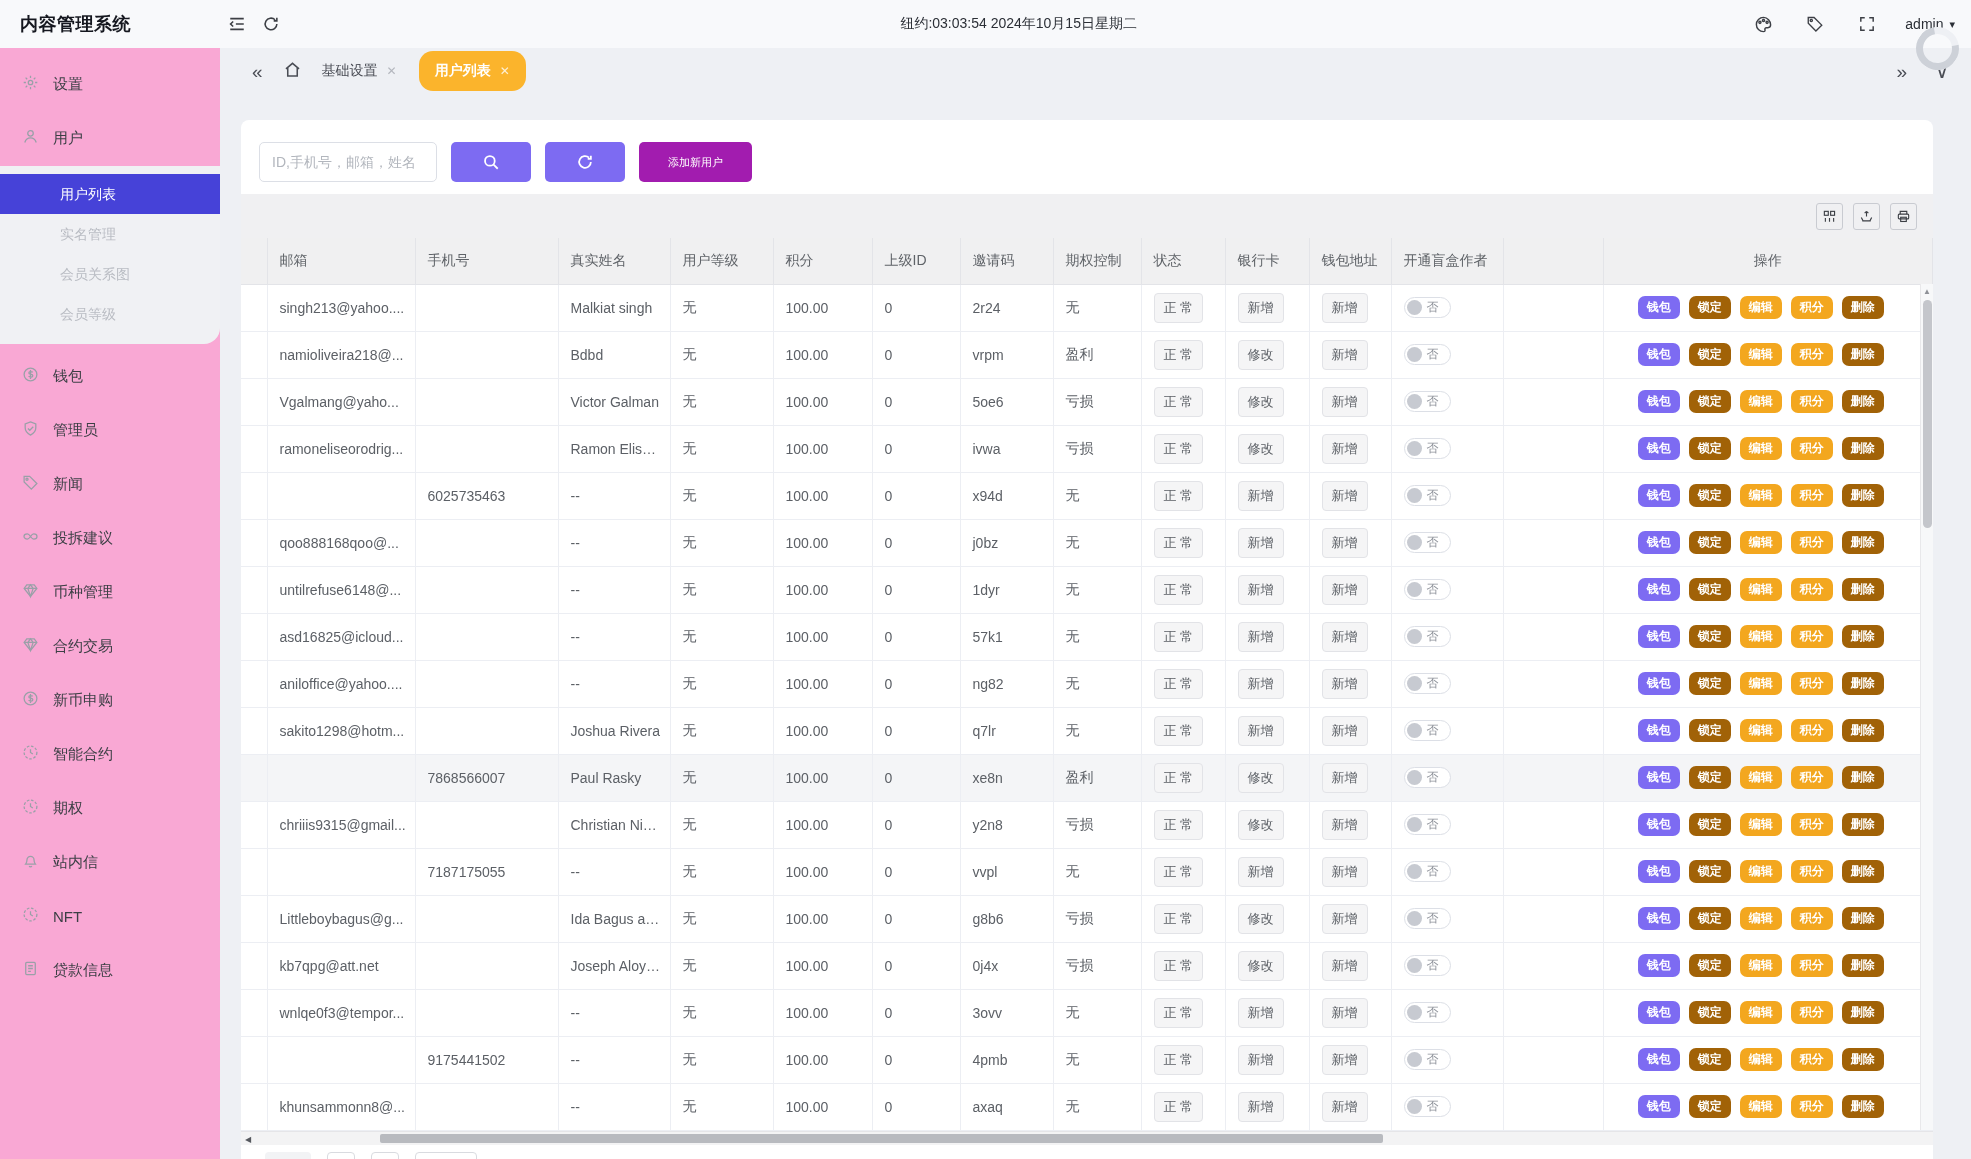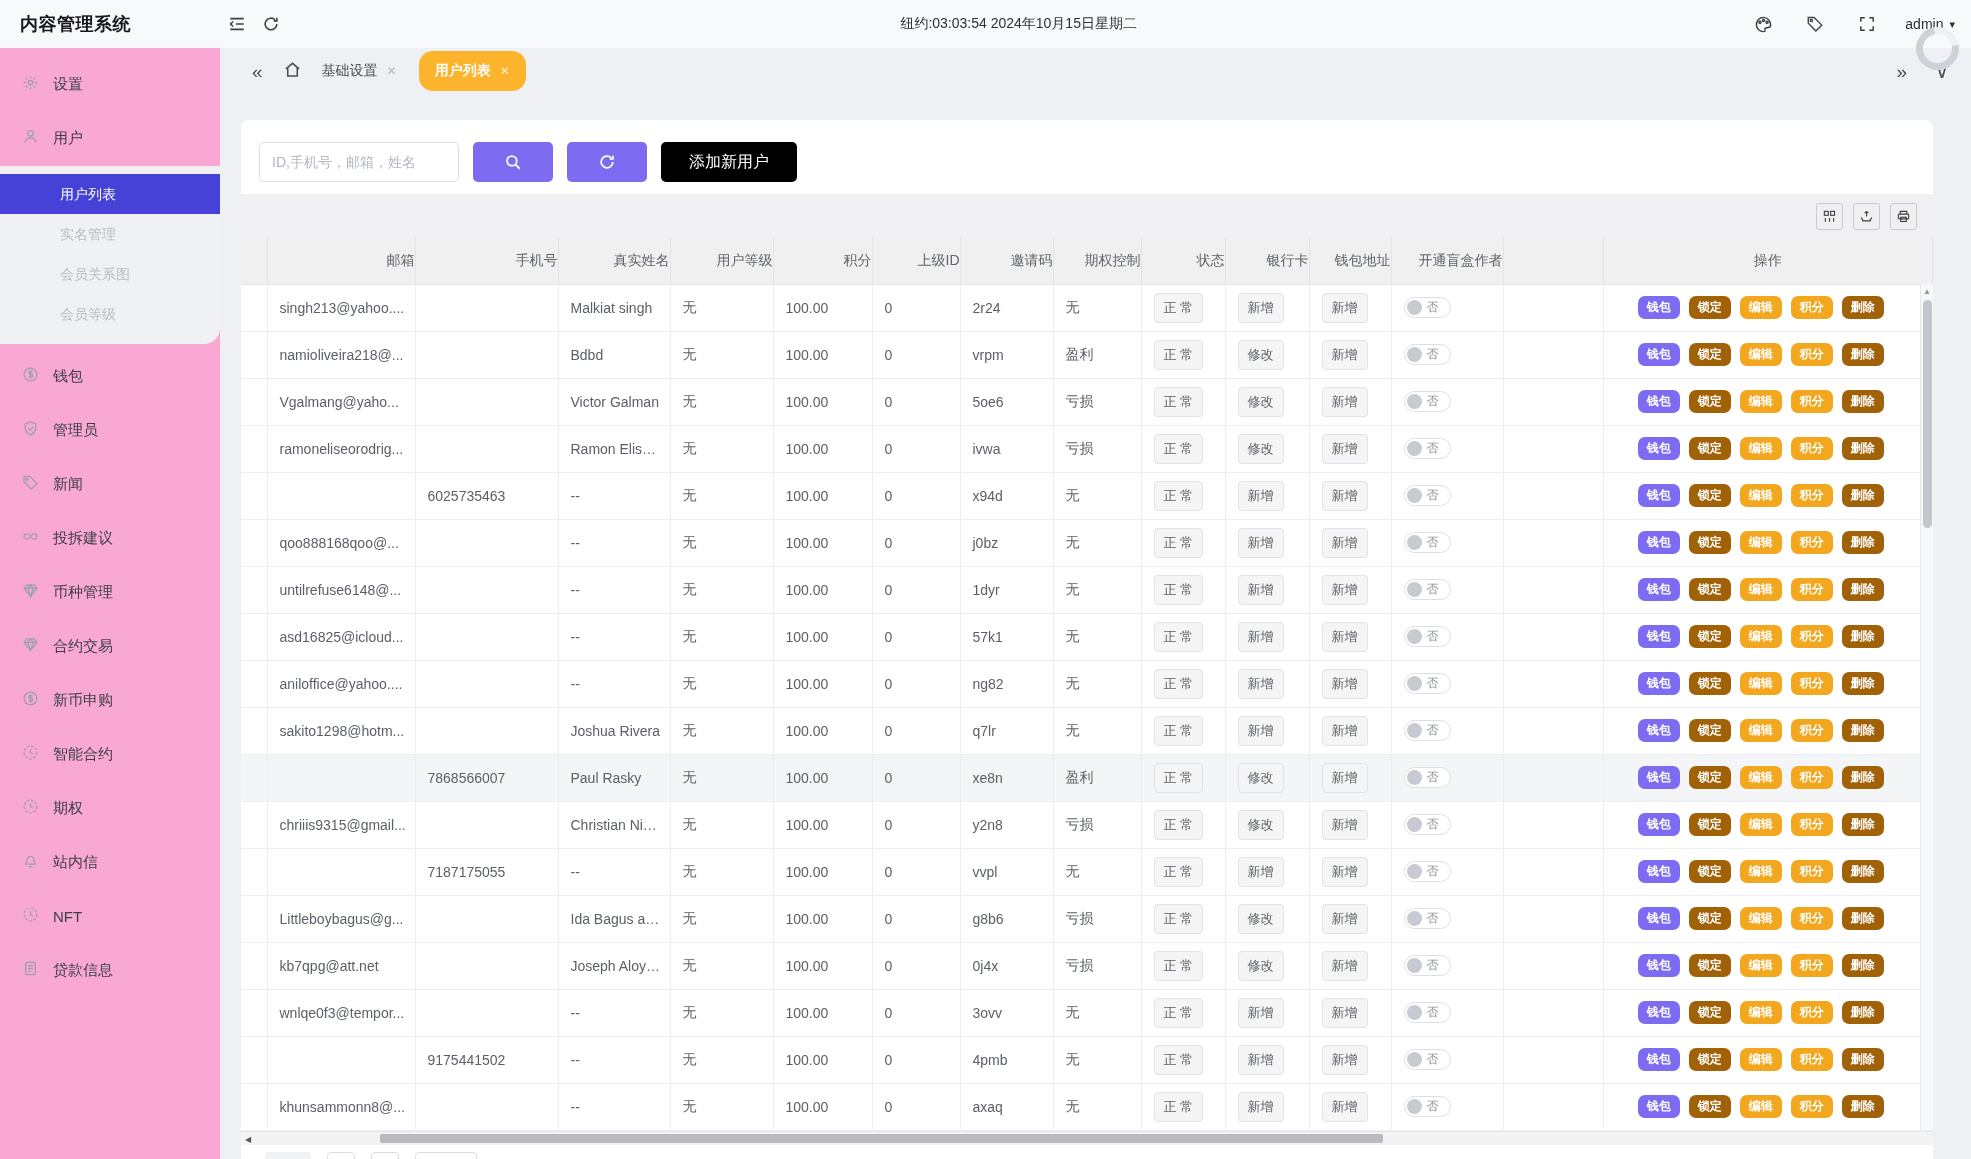--- a/index.html
+++ b/index.html
@@ -41,36 +41,36 @@
   .tab{display:flex;align-items:center;gap:9px;font-size:14px;color:#4a4d55;cursor:pointer}
   .tab .tab-x{color:#b3b6bd;font-size:12px}
   .tab.active{background:#fbb42c;color:#fff;font-weight:bold;padding:11px 16px;border-radius:14px}
   .tab.active .tab-x{color:rgba(255,255,255,.8)}
   .tabbar-right{margin-left:auto;display:flex;align-items:center;gap:28px;color:#4a4d55}
 
   
   .content{flex:1;padding:26px 38px 0 21px;overflow:hidden}
   .panel{background:#fff;border-radius:8px 8px 0 0;height:1100px;display:flex;flex-direction:column}
   .search-row{padding:22px 0 12px 18px;display:flex;gap:14px;flex:none}
-  .search-input{width:200px;height:40px;border:1px solid #dcdfe6;border-radius:5px;padding:0 12px;
+  .search-input{width:178px;height:40px;border:1px solid #dcdfe6;border-radius:5px;padding:0 12px;
                 font-size:14px;color:#333;outline:none}
   .search-input::placeholder{color:#b2b6bd}
   .btn{height:40px;border:none;border-radius:5px;cursor:pointer;display:flex;align-items:center;justify-content:center}
   .btn.purple{width:80px;background:#7d6bf2}
-  .btn.blue{width:136px;background:#000000;color:#fff;font-size:16px}
+  .btn.blue{width:113px;background:#a21caf;color:#fff;font-size:11px}
 
   .toolbar{height:44px;background:#f0f0f2;display:flex;align-items:center;justify-content:flex-end;
            gap:10px;padding-right:16px;flex:none}
   .tool-btn{width:27px;height:27px;border:1px solid #c9cbd1;border-radius:3px;background:transparent;
             display:flex;align-items:center;justify-content:center;cursor:pointer}
 
   
   .table-wrap{position:relative;flex:none}
   table{border-collapse:collapse;table-layout:fixed;width:100%}
-  th{height:46px;background:#f0f0f1;font-weight:normal;color:#5f6368;font-size:14px;text-align:right;
+  th{height:46px;background:#f0f0f1;font-weight:normal;color:#5f6368;font-size:14px;text-align:left;
      padding-left:12px;border-right:1px solid #e3e4e8;border-bottom:1px solid #e3e4e8;white-space:nowrap;overflow:hidden}
   th.center{text-align:center;padding-left:0}
   td{height:47px;background:#fff;border-bottom:1px solid #eceef3;border-right:1px solid #eceef3;
      font-size:14px;color:#5c6066;padding:0 8px 0 12px;white-space:nowrap;overflow:hidden;text-overflow:ellipsis}
   tr.hl td{background:#f4f5f7}
   td.td-actions{padding:0 16px 0 2px}
   .acts{display:flex;align-items:center;justify-content:center;gap:9px}
   .chip{display:inline-block;padding:5px 9px;background:#f5f5f6;border:1px solid #e2e3e7;border-radius:4px;
         font-size:13px;color:#5c6066;cursor:pointer}
   .toggle{display:inline-flex;align-items:center;width:47px;height:21px;border:1px solid #dcdfe6;

